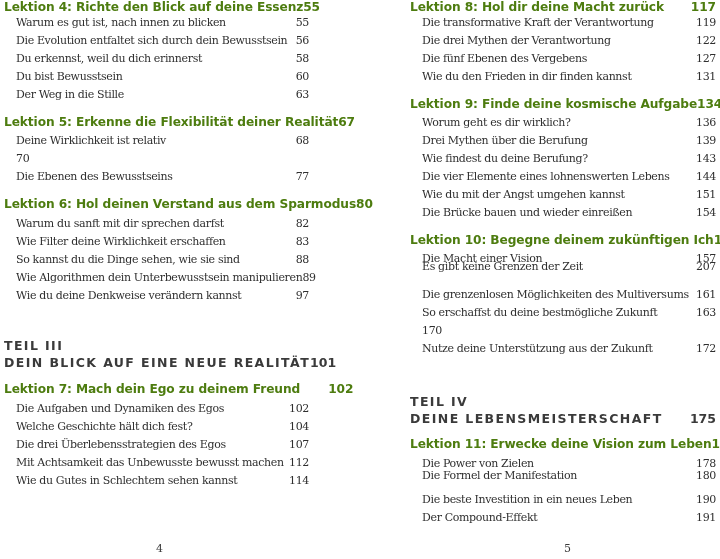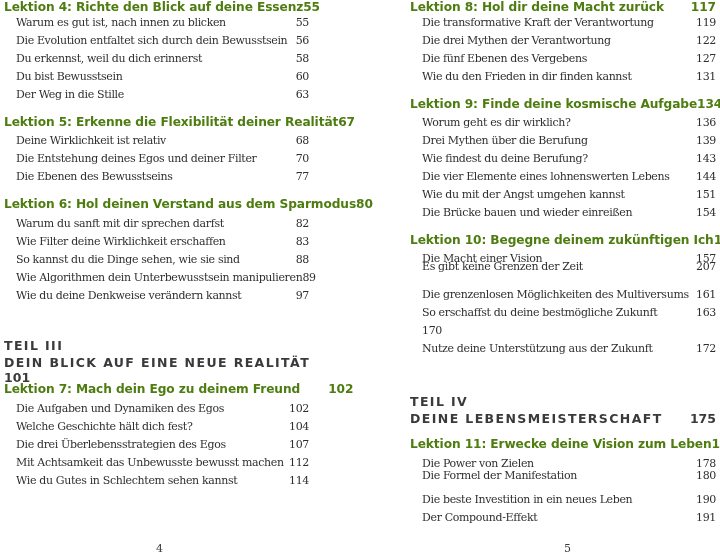--- a/index.html
+++ b/index.html
@@ -112,21 +112,20 @@
 
     <div class="lesson-head" style="top:115px;">
       <span>Lektion 5: Erkenne die Flexibilität deiner Realität</span>
       <span class="num">67</span>
     </div>
     <div class="entry" style="top:134px;">
       <span>Deine Wirklichkeit ist relativ</span>
       <span class="num">68</span>
     </div>
     <div class="entry" style="top:152px;">
-      <span>Die Entstehung deines Egos und deiner Filter</span>
       <span class="num">70</span>
     </div>
     <div class="entry" style="top:170px;">
       <span>Die Ebenen des Bewusstseins</span>
       <span class="num">77</span>
     </div>
 
     <div class="lesson-head" style="top:197px;">
       <span>Lektion 6: Hol deinen Verstand aus dem Sparmodus</span>
       <span class="num">80</span>
@@ -146,21 +145,21 @@
     <div class="entry" style="top:271px;">
       <span>Wie Algorithmen dein Unterbewusstsein manipulieren</span>
       <span class="num">89</span>
     </div>
     <div class="entry" style="top:289px;">
       <span>Wie du deine Denkweise verändern kannst</span>
       <span class="num">97</span>
     </div>
 
     <div class="teil-label" style="top:338px;">TEIL III</div>
-    <div class="teil-title-row" style="top:355px;flex-direction:column;">
+    <div class="teil-title-row" style="top:355px;">
       <span>DEIN BLICK AUF EINE NEUE REALITÄT</span>
       <span class="num">101</span>
     </div>
 
     <div class="lesson-head" style="top:382px;gap:28px;">
       <span>Lektion 7: Mach dein Ego zu deinem Freund</span>
       <span class="num">102</span>
     </div>
     <div class="entry" style="top:402px;">
       <span>Die Aufgaben und Dynamiken des Egos</span>

